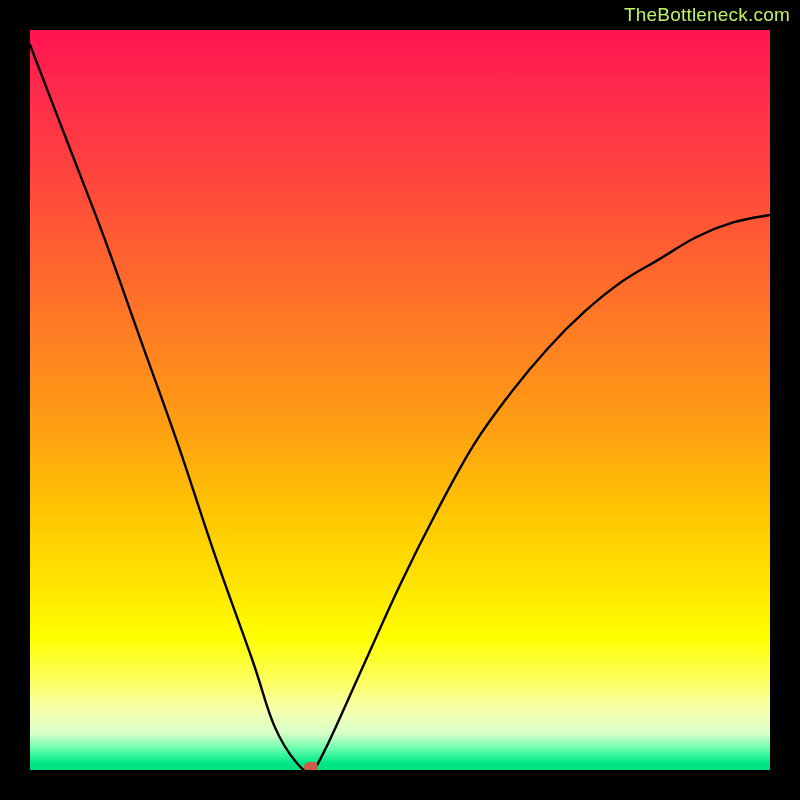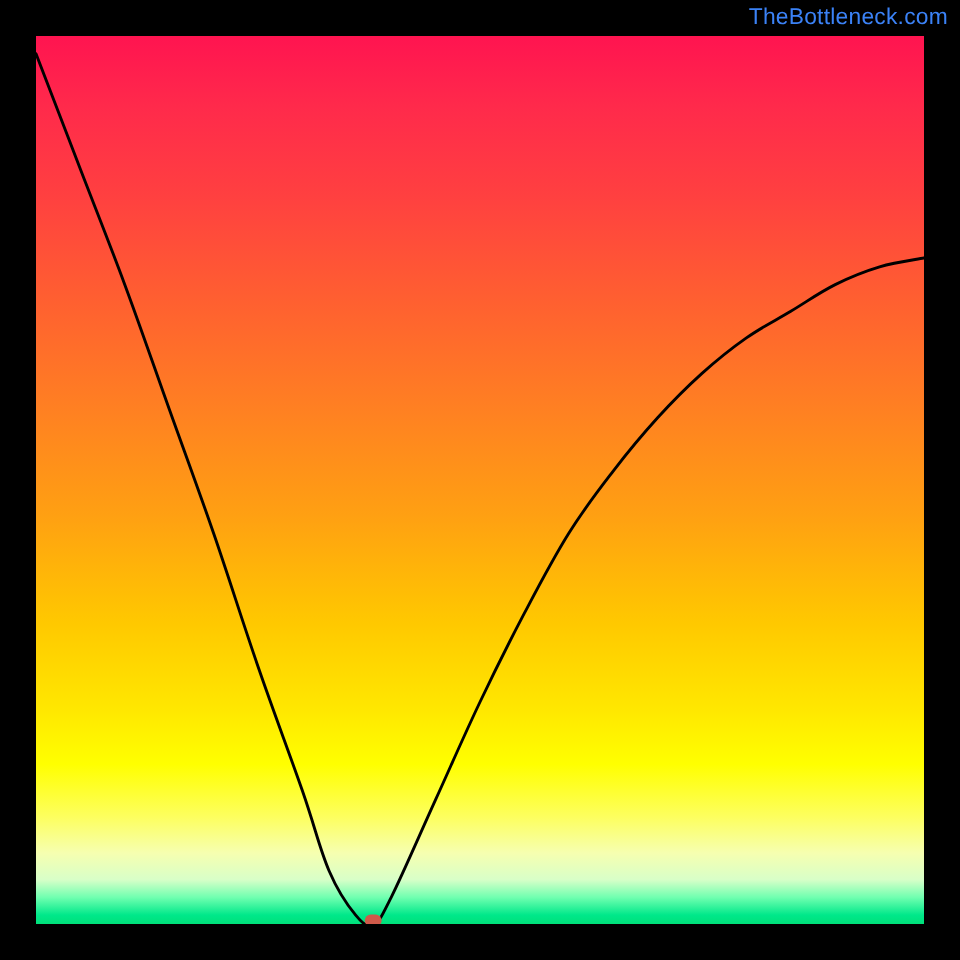--- a/index.html
+++ b/index.html
@@ -60,21 +60,21 @@
     width: 14px;
     height: 10px;
     background: #cf5a4a;
     border-radius: 5px;
     transform: translate(-50%, -50%);
   }
   .attribution {
     position: absolute;
     top: 4px;
     right: 10px;
-    color: #3b82f6;
+    color: #bef264;
     font-size: 19px;
     letter-spacing: 0.2px;
   }
 </style>
 </head>
 <body>
 
 <div class="stage">
 
   <div class="attribution">TheBottleneck.com</div>

